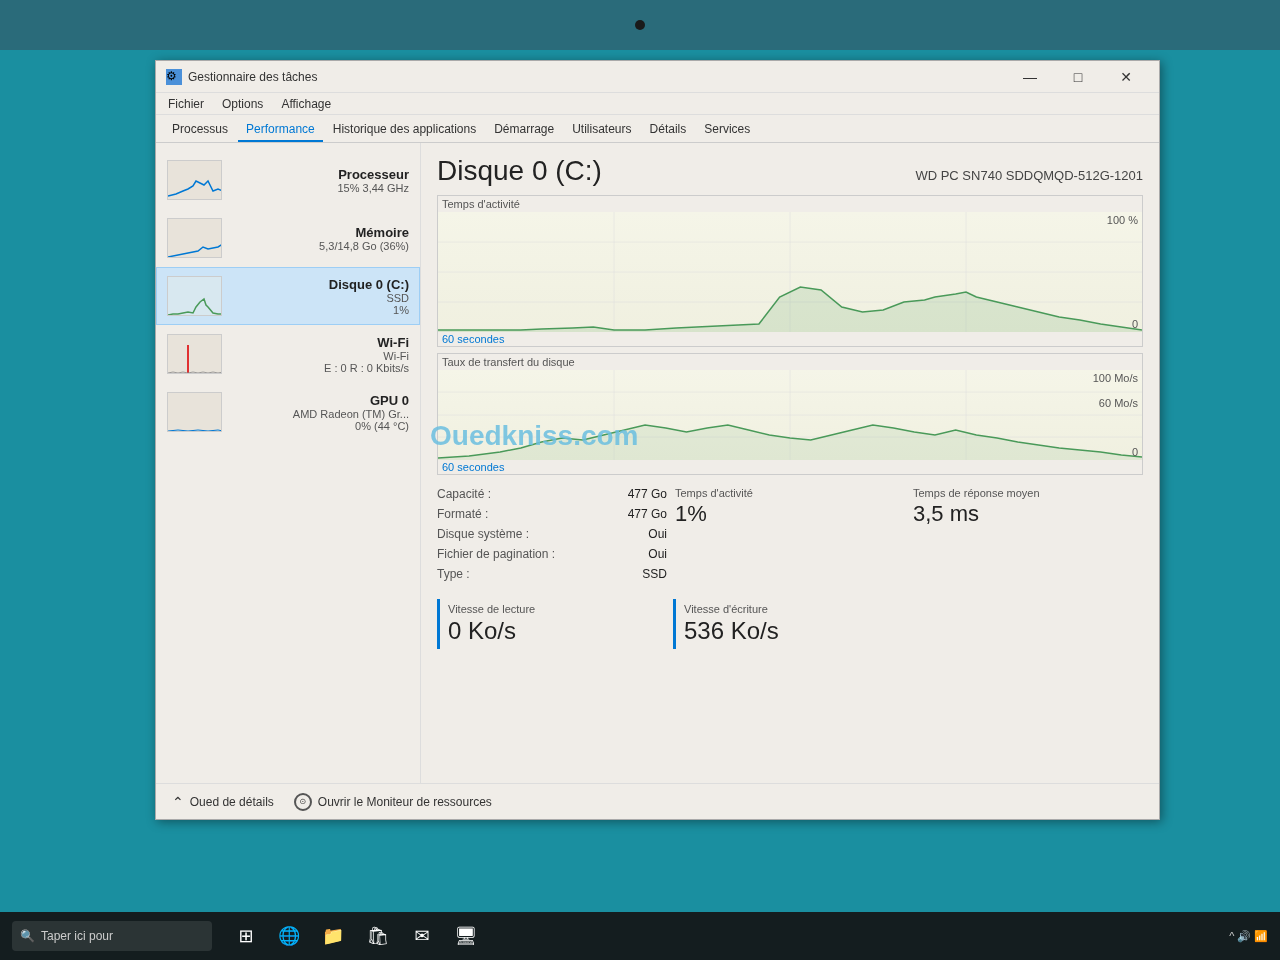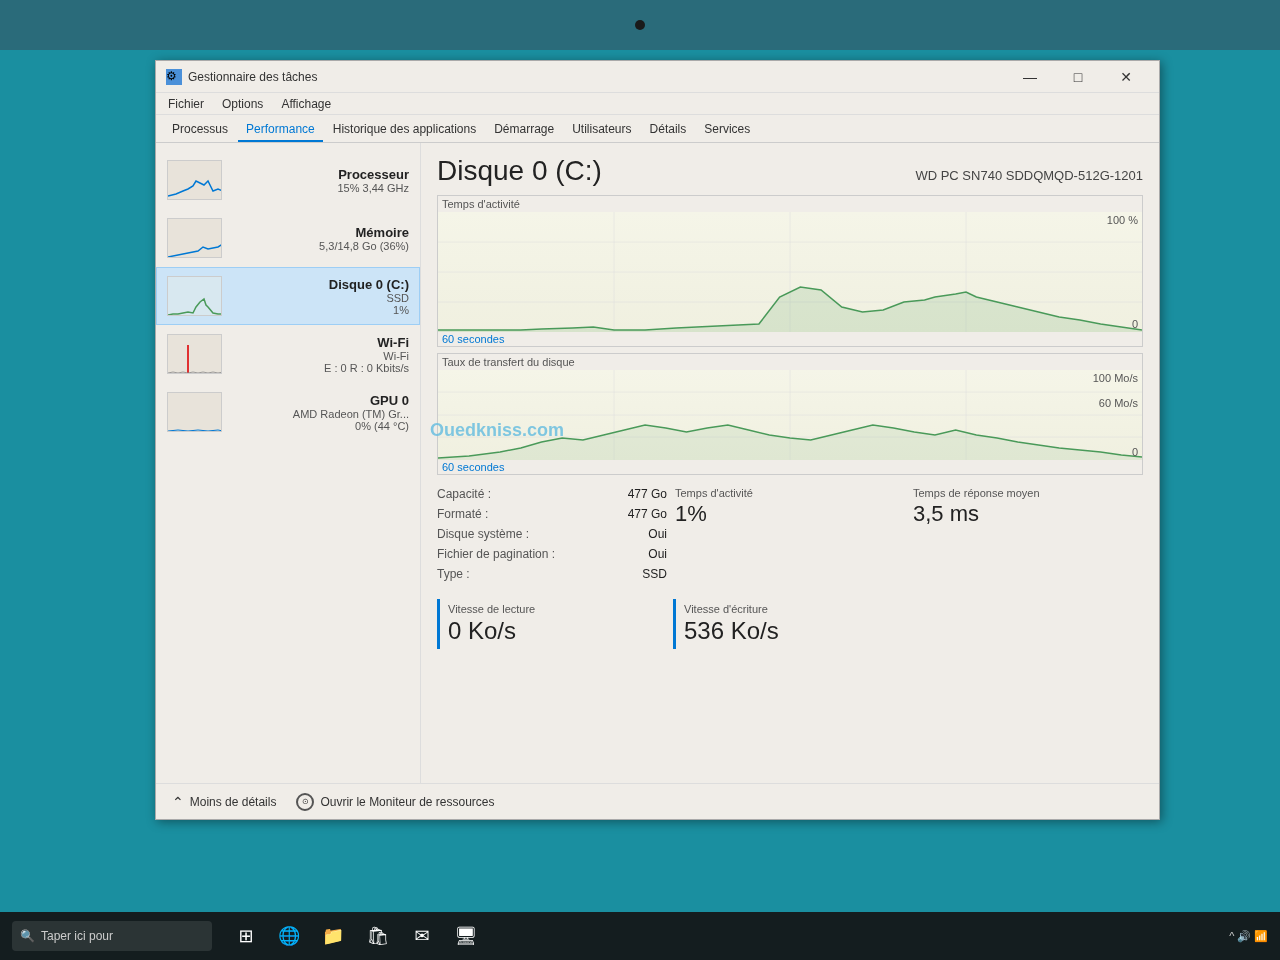--- a/index.html
+++ b/index.html
@@ -292,21 +292,21 @@
       border-left: 3px solid #0078d4;
       padding-left: 8px;
       margin-right: 16px;
     }
 
     
     .watermark {
       position: absolute;
       top: 420px;
       left: 430px;
-      font-size: 18px;
+      font-size: 28px;
       font-weight: bold;
       color: #e8a000;
       opacity: 0.85;
       pointer-events: none;
       z-index: 10;
     }
     .watermark span {
       color: #6bbfe0;
     }
 
@@ -596,21 +596,21 @@
           </div>
         </div>
       </div>
 
     </div>
   </div>
 
   <div class="bottom-bar">
     <div class="bottom-btn">
       <span class="chevron-icon">⌃</span>
-      <span>Moins de détails</span>
+      <span>Oued de détails</span>
     </div>
     <div class="bottom-btn">
       <div class="circle-icon">⊙</div>
       <span>Ouvrir le Moniteur de ressources</span>
     </div>
   </div>
 
 </div>
 
 <div class="watermark">

